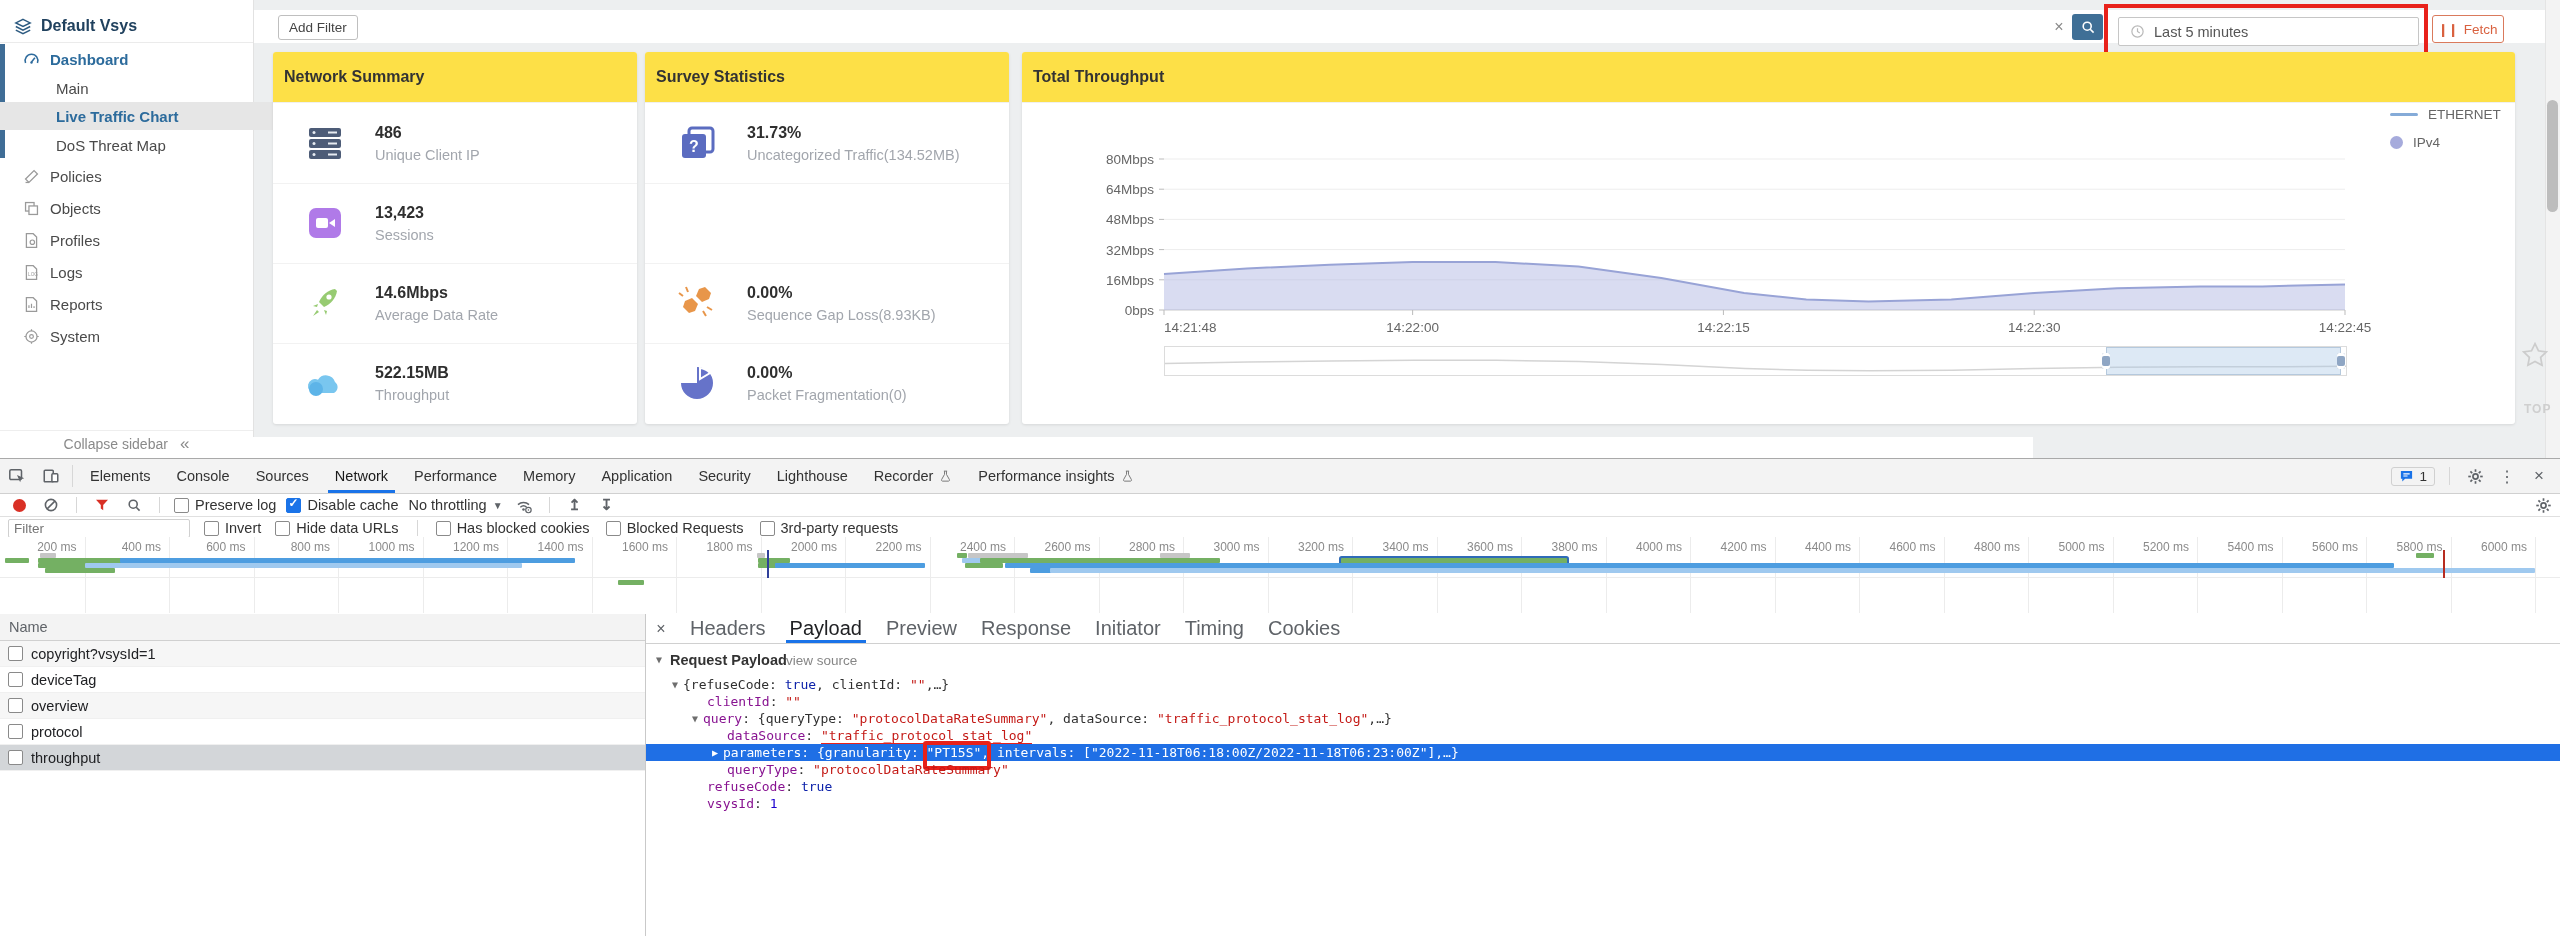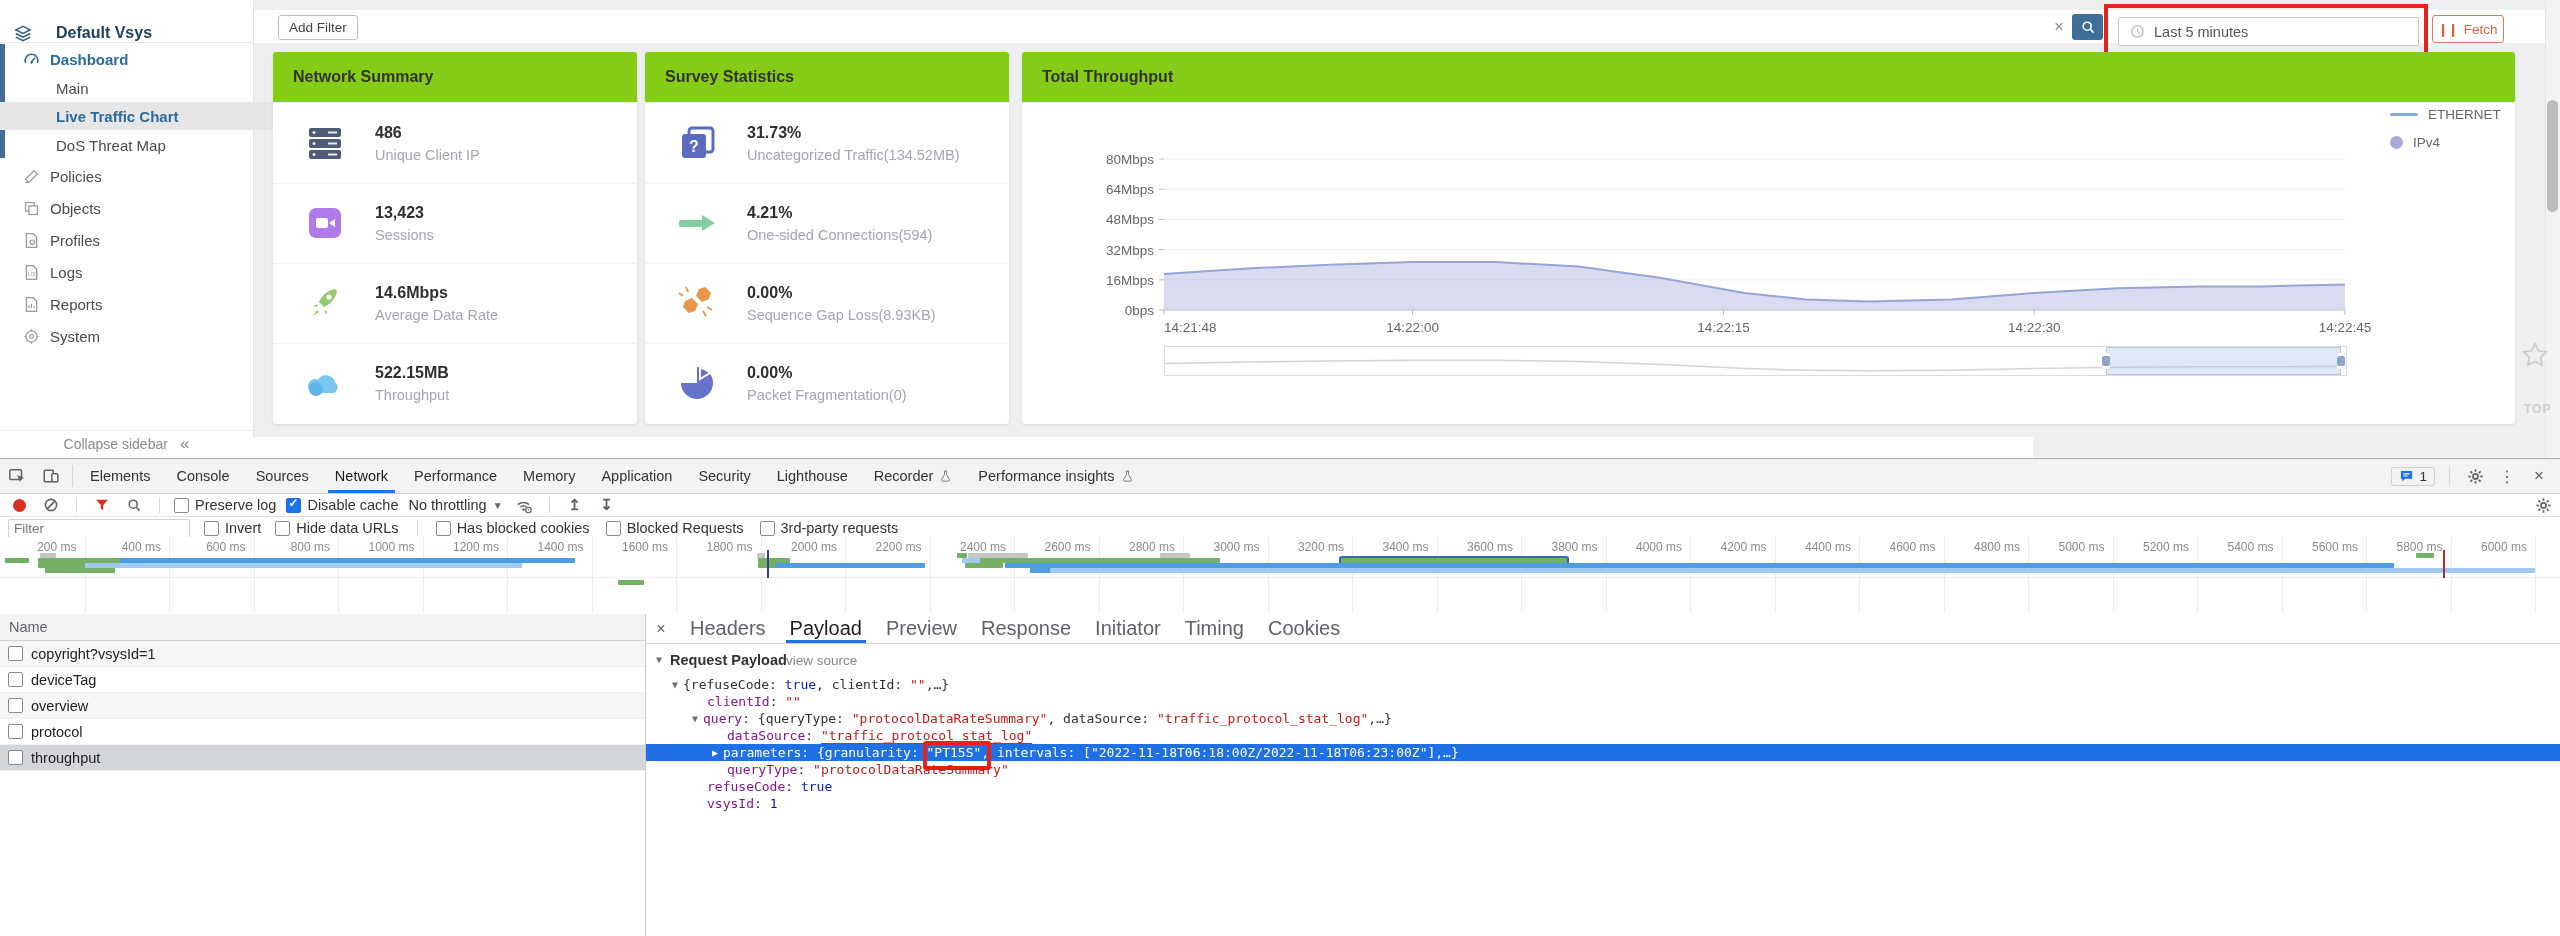--- a/index.html
+++ b/index.html
@@ -1,36 +1,36 @@
 <!DOCTYPE html>
 <html><head>
 <meta charset="utf-8">
 <style>
   html,body{margin:0;padding:0;background:#dfe1e3;}
   .page{position:relative;width:2560px;height:936px;background:#edeff0;font-family:"Liberation Sans",sans-serif;overflow:hidden;}
   .abs{position:absolute;}
   .sidebar{left:0;top:0;width:253px;height:458px;background:#ffffff;border-right:1px solid #e2e2e2;}
-  .sb-title{left:14px;top:18px;height:30px;display:flex;align-items:center;gap:24px;font-size:16px;font-weight:bold;color:#20415e;}
+  .sb-title{left:14px;top:11px;height:30px;display:flex;align-items:center;gap:9px;font-size:16px;font-weight:bold;color:#20415e;}
   .sb-divider{left:0;top:42px;width:253px;height:1px;background:#ebebeb;}
   .sb-accent{left:0;top:44px;width:5px;height:114px;background:#3f6d96;}
   .sb-item{left:0;width:253px;display:flex;align-items:center;gap:10px;font-size:15px;color:#4a4a4a;cursor:pointer;}
   .sb-item.sel{background:#e6e6e6;}
   .sb-item.blue{color:#2c6b9c;font-weight:bold;}
   .sb-icon{width:18px;height:18px;display:inline-flex;align-items:center;justify-content:center;}
   .collapse{left:0;top:430px;width:253px;height:26px;display:flex;align-items:center;justify-content:center;gap:12px;color:#8a8a8a;font-size:14px;border-top:1px solid #eeeeee;cursor:pointer;}
   .topbar{left:253px;top:10px;width:2292px;height:33px;background:#ffffff;}
   .btn-addfilter{left:278px;top:15px;height:23px;padding:0 10px;display:flex;align-items:center;border:1px solid #bfbfbf;border-radius:3px;background:#fff;font-size:13.5px;color:#444;cursor:pointer;}
   .clear-x{left:2048px;top:16px;width:22px;height:22px;display:flex;align-items:center;justify-content:center;color:#8a8a8a;font-size:16px;cursor:pointer;}
   .search-btn{left:2072px;top:14px;width:31px;height:26px;background:#3f6f96;border-radius:3px;display:flex;align-items:center;justify-content:center;color:#fff;cursor:pointer;}
   .red-frame{border:4px solid #e8211a;background:transparent;pointer-events:none;}
   .time-input{left:2118px;top:17px;width:290px;height:27px;border:1px solid #c6c6c6;background:#fff;border-radius:2px;display:flex;align-items:center;gap:8px;padding-left:9px;font-size:14.5px;color:#555;cursor:pointer;}
   .stop-btn{left:2432px;top:15px;width:70px;height:26px;border:1px solid #da7a5c;border-radius:3px;display:flex;align-items:center;justify-content:center;gap:5px;color:#d9613f;font-size:13.5px;background:#fff;cursor:pointer;}
   .pause-glyph{display:inline-block;letter-spacing:1px;font-weight:bold;font-size:11px;transform:scaleY(1.15);}
   .card{background:#ffffff;border-radius:3px;box-shadow:0 1px 3px rgba(0,0,0,0.10);}
-  .card-hd{height:50px;display:flex;align-items:center;padding-left:20px;font-size:16px;font-weight:bold;color:#333;border-bottom:1px solid #f0f0f0;background:#84cc16;border-radius:3px 3px 0 0;}
+  .card-hd{height:50px;display:flex;align-items:center;padding-left:11px;font-size:16px;font-weight:bold;color:#333;border-bottom:1px solid #f0f0f0;background:#fde047;border-radius:3px 3px 0 0;}
   .stat-row{position:absolute;left:0;width:100%;height:80px;display:flex;align-items:center;}
   .stat-sep{position:absolute;left:0;width:100%;height:1px;background:#f2f2f2;}
   .stat-ic{position:absolute;left:30px;width:44px;height:44px;display:flex;align-items:center;justify-content:center;}
   .stat-tx{position:absolute;left:102px;}
   .stat-v{font-size:16px;font-weight:bold;color:#2f2f2f;margin-bottom:5px;}
   .stat-l{font-size:14.5px;color:#a2a6ad;}
   .legend-item{display:flex;align-items:center;gap:10px;font-size:13.5px;color:#666;}
   .scrolltrack{left:2545px;top:0;width:15px;height:458px;background:#f3f3f3;border-left:1px solid #e4e4e4;}
   .scrollthumb{left:2547px;top:100px;width:11px;height:112px;background:#bdbdbd;border-radius:6px;}
   .float-star{left:2522px;top:342px;color:#cdcdcd;}
@@ -287,32 +287,20 @@
               <rect x="5" y="11" width="24" height="24" rx="3" fill="#5b6cc0"></rect>
               <text x="12" y="29" font-size="16" font-weight="bold" fill="#fff" font-family="sans-serif">?</text>
             </svg>
           </span>
           <div class="stat-tx">
             <div class="stat-v">31.73%</div>
             <div class="stat-l">Uncategorized Traffic(134.52MB)</div>
           </div>
         </div>
         <div class="stat-sep" style="top: 80px;"></div>
-        <div class="stat-row" style="top: 80px;">
-          <span class="stat-ic">
-            <svg width="42" height="24" viewBox="0 0 42 24">
-              <rect x="3" y="9" width="24" height="7" rx="2" fill="#83ce9e"></rect>
-              <path d="M26 4l13 8-13 8z" fill="#83ce9e"></path>
-            </svg>
-          </span>
-          <div class="stat-tx">
-            <div class="stat-v">4.21%</div>
-            <div class="stat-l">One-sided Connections(594)</div>
-          </div>
-        </div>
         <div class="stat-sep" style="top: 160px;"></div>
         <div class="stat-row" style="top: 160px;">
           <span class="stat-ic">
             <svg width="40" height="40" viewBox="0 0 40 40">
               <g fill="#e8964a">
                 <path d="M22 6l6-2 6 6-2 6-7 3-6-6z"></path>
                 <path d="M8 18l7-3 6 6-3 7-6 2-6-6z"></path>
               </g>
               <g stroke="#e8964a" stroke-width="2">
                 <path d="M30 24l5 3M26 28l3 5M6 13l-4-3M11 9l-2-5"></path>

